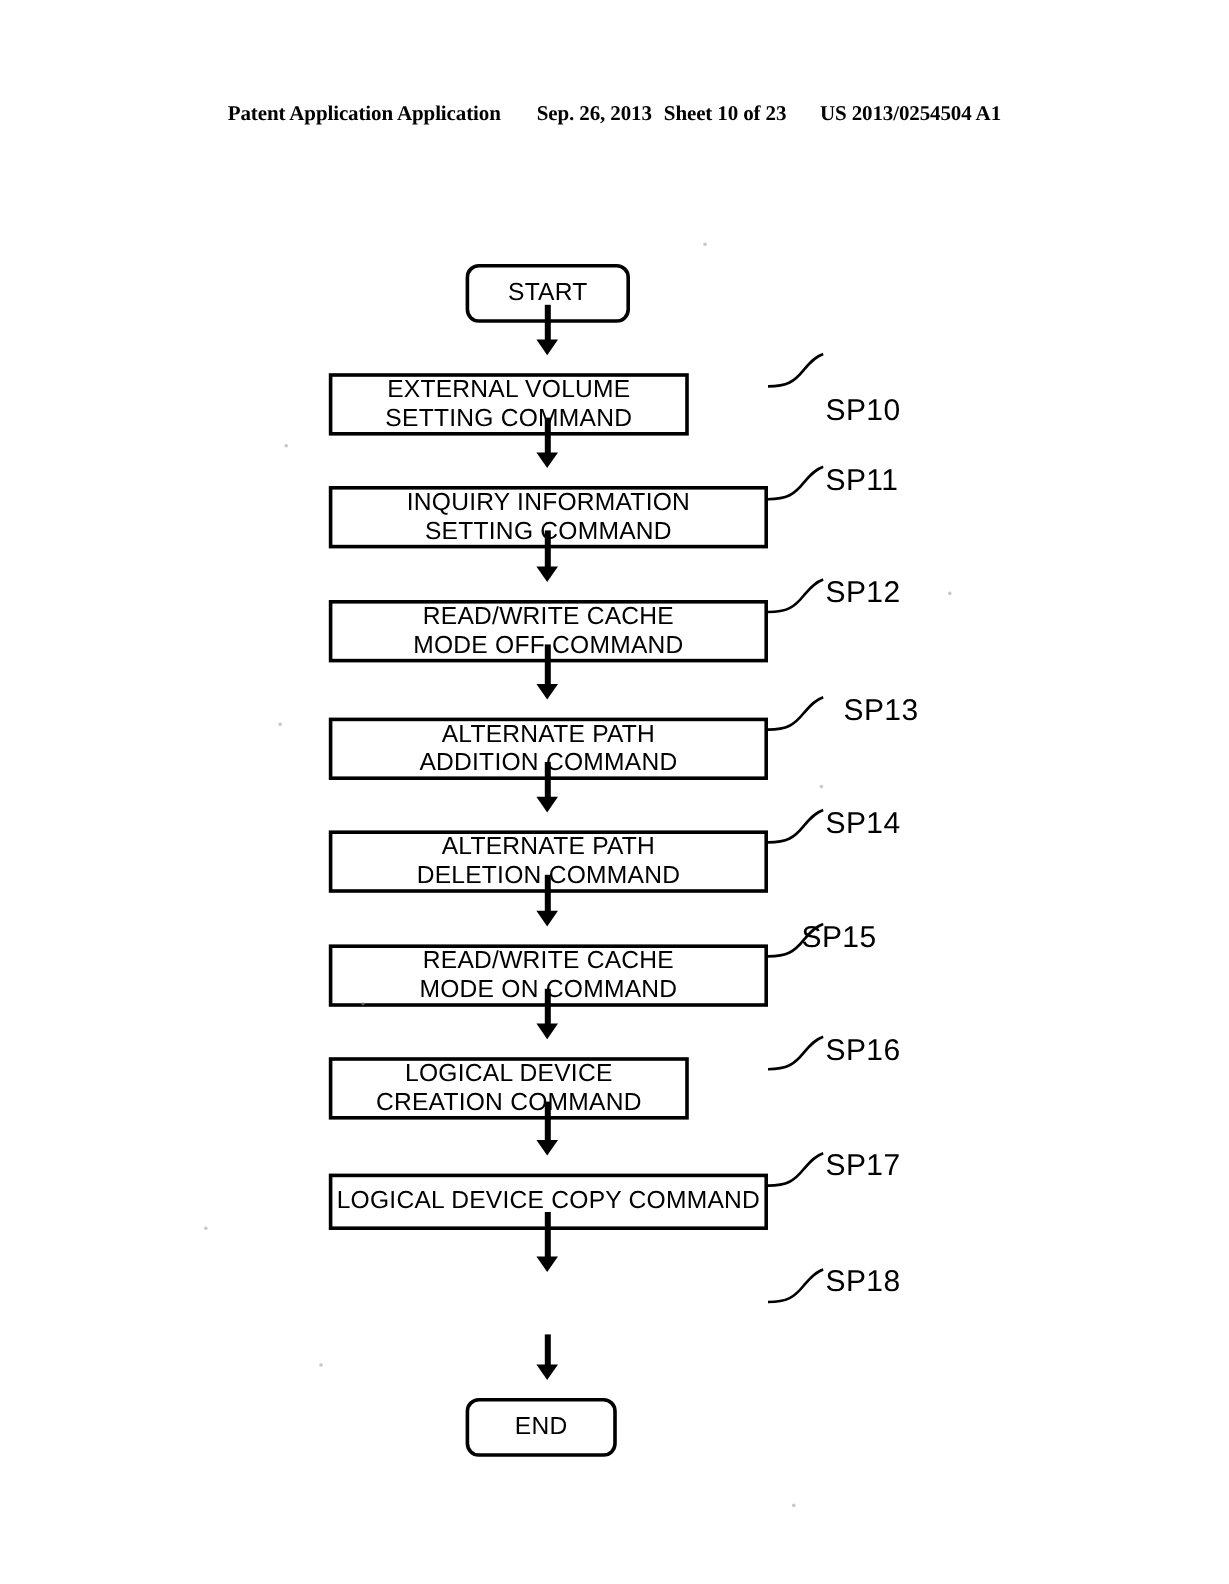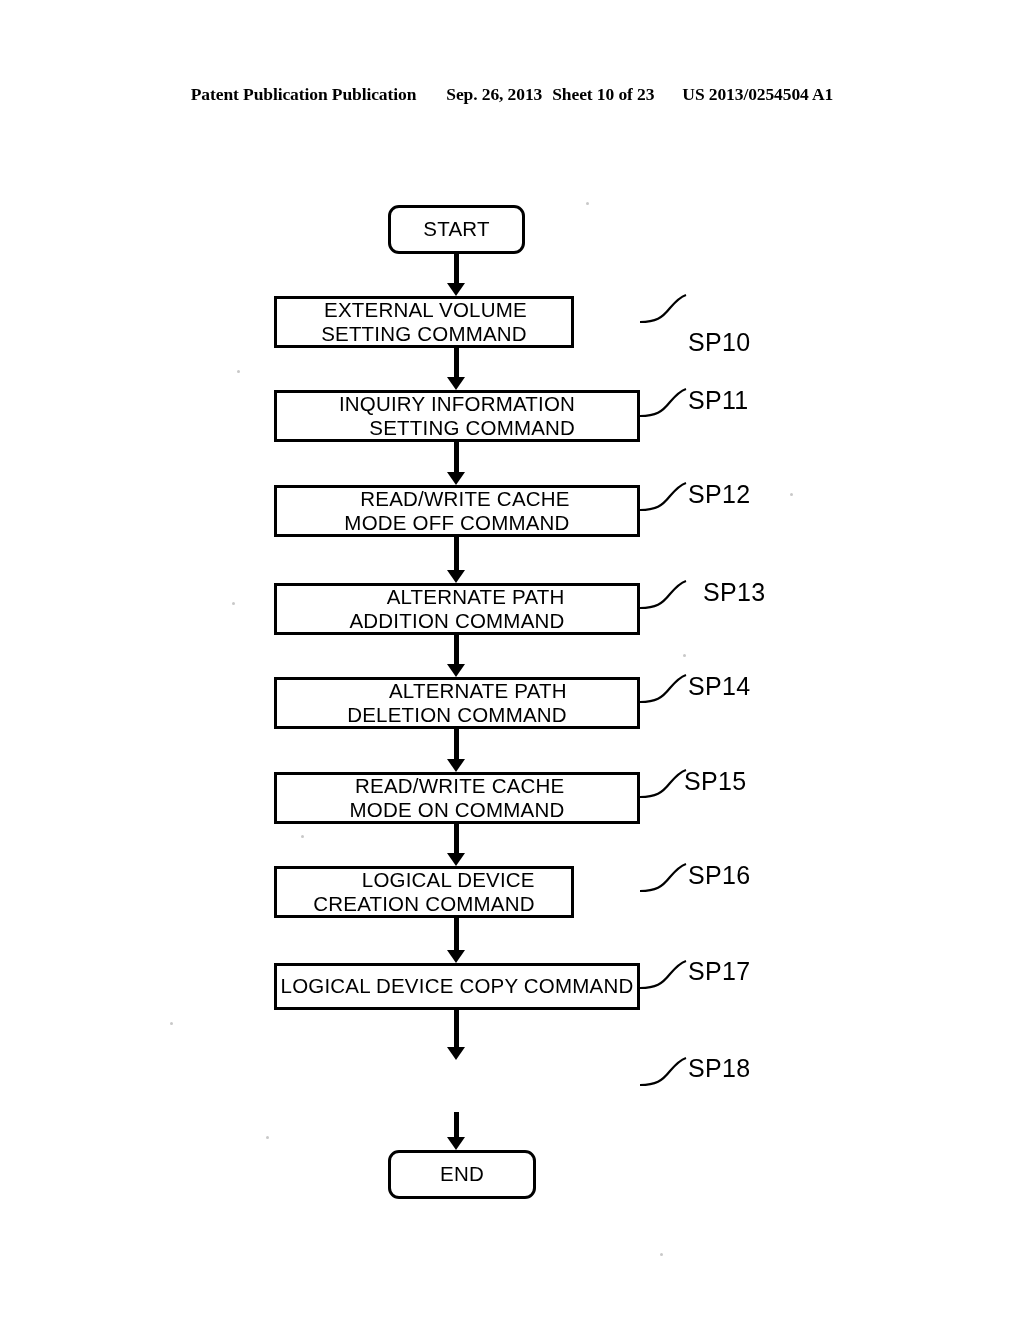--- a/index.html
+++ b/index.html
@@ -59,25 +59,26 @@
 
   
   .node {
     position: absolute;
     box-sizing: border-box;
     border: 3px solid #000;
     background: #fff;
     display: flex;
     align-items: center;
     justify-content: center;
-    text-align: right;
+    text-align: center;
     line-height: 1.18;
     font-size: 20.5px;
     letter-spacing: 0.2px;
     white-space: pre-line;
+    margin-top: 15px;
   }
   .node.terminal {
     border-radius: 11px;
     border-width: 3.5px;
     font-size: 20.5px;
   }
   .node.process { border-radius: 0; }
 
   
   .connector {
@@ -126,21 +127,21 @@
     position: absolute;
     background: #9a9a9a;
     opacity: 0.55;
     border-radius: 50%;
   }
 </style>
 </head>
 <body>
 
 <div id="page-header">
-  <span class="seg">Patent Publication Publication</span><span class="gap-a"></span><span class="seg">Sep. 26, 2013</span><span class="gap-b"></span><span class="seg">Sheet 10 of 23</span><span class="gap-c"></span><span class="seg">US 2013/0254504 A1</span>
+  <span class="seg">Patent Application Application</span><span class="gap-a"></span><span class="seg">Sep. 26, 2013</span><span class="gap-b"></span><span class="seg">Sheet 10 of 23</span><span class="gap-c"></span><span class="seg">US 2013/0254504 A1</span>
 </div>
 
 <div id="figure">
 
 
   <div class="node terminal" style="left:388px; top:205px; width:137px; height:49px;">START</div>
 
   <div class="connector" style="left:456px; top:254px; height:42px;">
     <div class="shaft" style="height:30px;"></div>
     <div class="head" style="top:29px;"></div>
@@ -204,21 +205,21 @@
   <div class="connector" style="left:456px; top:729px; height:43px;">
     <div class="shaft" style="height:31px;"></div>
     <div class="head" style="top:30px;"></div>
   </div>
 
   <div class="node process" style="left:274px; top:772px; width:366px; height:52px;">READ/WRITE CACHE
 MODE ON COMMAND</div>
   <svg class="leader" style="left:640px; top:761px; width:56px; height:48px;" viewBox="0 0 56 48">
     <path d="M0,36 C16,36 22,32 30,22 C36,15 40,11 46,9"></path>
   </svg>
-  <div class="step-label" style="left:684px; top:767px;">SP15</div>
+  <div class="step-label" style="left:668px; top:767px;">SP15</div>
 
   <div class="connector" style="left:456px; top:824px; height:42px;">
     <div class="shaft" style="height:30px;"></div>
     <div class="head" style="top:29px;"></div>
   </div>
 
   <div class="node process" style="left:274px; top:866px; width:300px; height:52px;">LOGICAL DEVICE
 CREATION COMMAND</div>
   <svg class="leader" style="left:640px; top:855px; width:56px; height:48px;" viewBox="0 0 56 48">
     <path d="M0,36 C16,36 22,32 30,22 C36,15 40,11 46,9"></path>
@@ -244,21 +245,21 @@
   <svg class="leader" style="left:640px; top:1049px; width:56px; height:48px;" viewBox="0 0 56 48">
     <path d="M0,36 C16,36 22,32 30,22 C36,15 40,11 46,9"></path>
   </svg>
   <div class="step-label" style="left:688px; top:1054px;">SP18</div>
 
   <div class="connector" style="left:456px; top:1112px; height:38px;">
     <div class="shaft" style="height:26px;"></div>
     <div class="head" style="top:25px;"></div>
   </div>
 
-  <div class="node terminal" style="left:388px; top:1150px; width:148px; height:49px;">END</div>
+  <div class="node terminal" style="left:388px; top:1150px; width:126px; height:49px;">END</div>
 
   <div class="speck" style="left:586px; top:202px; width:3px; height:3px;"></div>
   <div class="speck" style="left:237px; top:370px; width:3px; height:3px;"></div>
   <div class="speck" style="left:232px; top:602px; width:3px; height:3px;"></div>
   <div class="speck" style="left:790px; top:493px; width:3px; height:3px;"></div>
   <div class="speck" style="left:683px; top:654px; width:3px; height:3px;"></div>
   <div class="speck" style="left:301px; top:835px; width:3px; height:3px;"></div>
   <div class="speck" style="left:266px; top:1136px; width:3px; height:3px;"></div>
   <div class="speck" style="left:660px; top:1253px; width:3px; height:3px;"></div>
   <div class="speck" style="left:170px; top:1022px; width:3px; height:3px;"></div>

